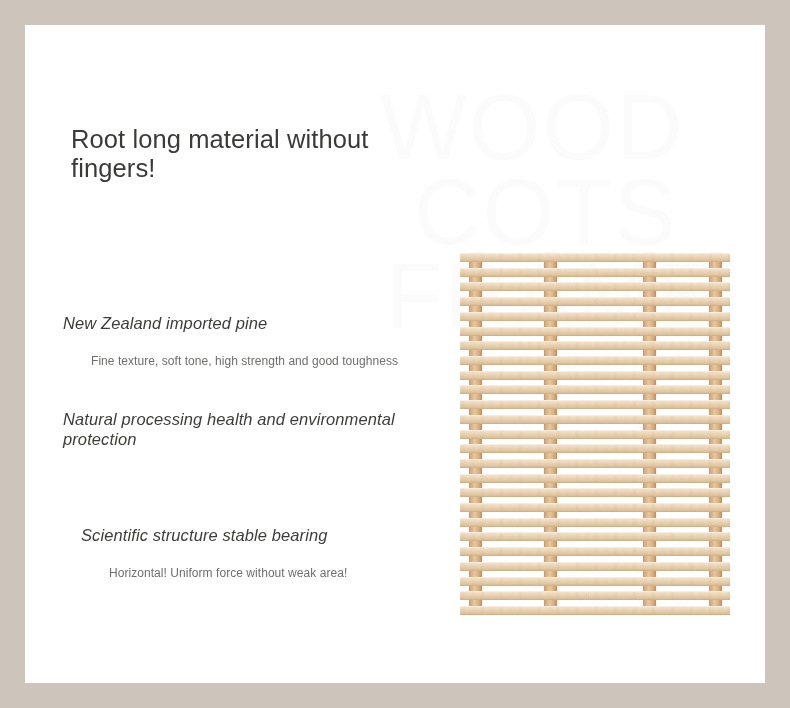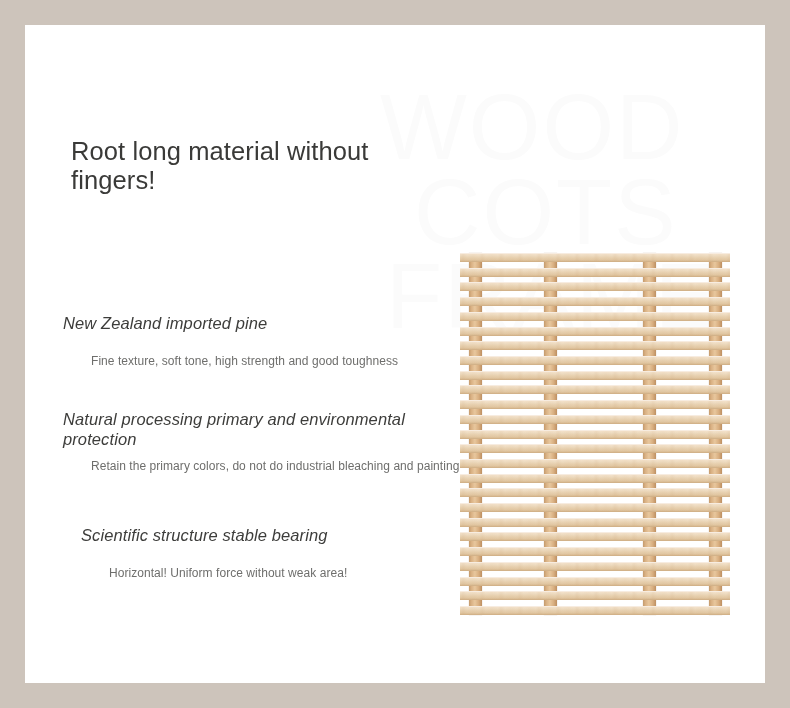--- a/index.html
+++ b/index.html
@@ -62,21 +62,21 @@
     top: 84px;
     width: 360px;
   }
   #headline .h-line {
     font-size: 25.5px;
     color: #3a3a38;
     line-height: 1.15;
     letter-spacing: 0.1px;
   }
   #headline .h-line.second {
-    margin-top: 28px;
+    margin-top: 16px;
   }
 
   
   #features {
     position: absolute;
     left: 38px;
     top: 288px;
     width: 400px;
   }
   .feature {
@@ -179,22 +179,21 @@
     </div>
 
     <div id="features">
 
       <div class="feature f1">
         <div class="f-title">New Zealand imported pine</div>
         <div class="f-sub">Fine texture, soft tone, high strength and good toughness</div>
       </div>
 
       <div class="feature f2">
-        <div class="f-title">Natural processing primary and environmental protection</div>
-        <div class="f-sub">Retain the primary colors, do not do industrial bleaching and painting</div>
+        <div class="f-title">Natural processing health and environmental protection</div>
       </div>
 
       <div class="feature f3">
         <div class="f-title">Scientific structure stable bearing</div>
         <div class="f-sub">Horizontal! Uniform force without weak area!</div>
       </div>
 
     </div>
 
     <div id="slat-panel">

